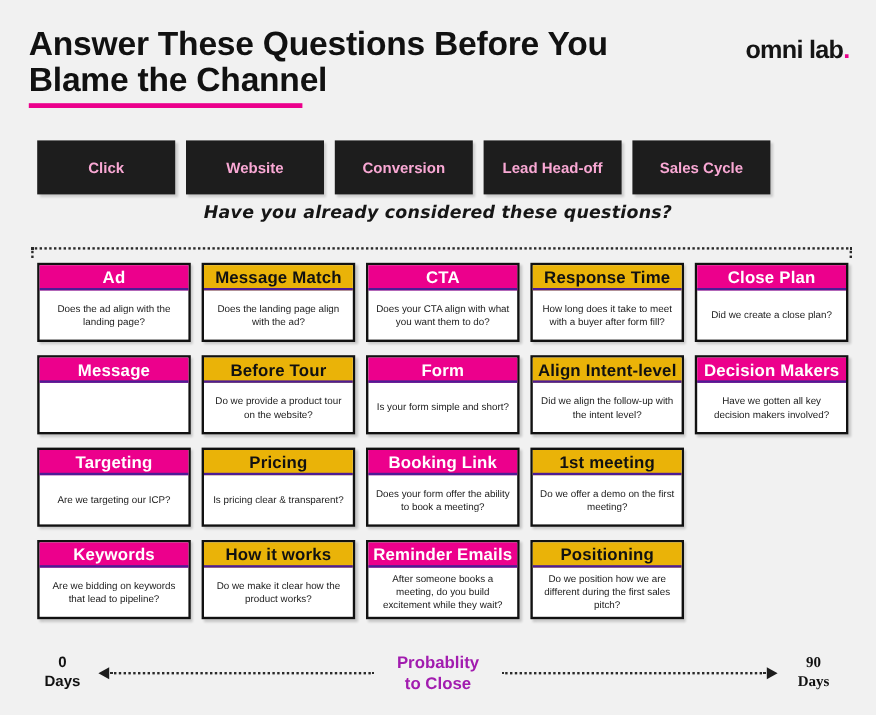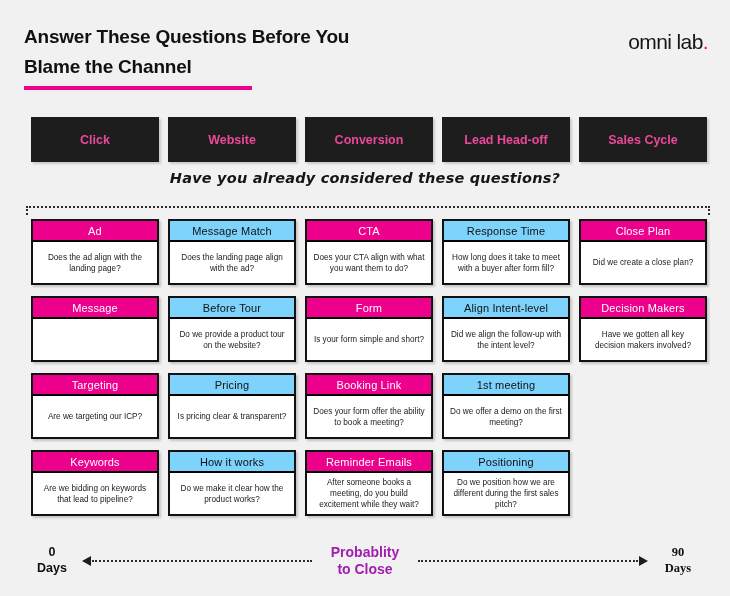--- a/index.html
+++ b/index.html
@@ -29,58 +29,58 @@
     right: 22px;
     height: 72px;
   }
   .title-block {
     position: absolute;
     left: 0;
     top: 0;
     width: 520px;
   }
   .title-line {
-    font-size: 19px;
+    font-size: 28px;
     font-weight: bold;
     line-height: 30px;
     letter-spacing: -0.2px;
     color: #111111;
     white-space: nowrap;
   }
   .title-underline {
     width: 228px;
     height: 4px;
     background: #ec008c;
     margin-top: 4px;
   }
   .brand {
     position: absolute;
     right: 0;
     top: 8px;
     font-size: 21px;
-    font-weight: normal;
+    font-weight: bold;
     letter-spacing: -0.6px;
     color: #151515;
     white-space: nowrap;
   }
   .brand .dot { color: #ec008c; }
 
   
   .tabs {
     position: absolute;
     top: 117px;
     left: 31px;
     display: flex;
     gap: 9px;
   }
   .tab {
-    width: 128px;
+    width: 115px;
     height: 45px;
     background: #1d1d1d;
-    color: #ec4899;
+    color: #f9a8d4;
     display: flex;
     align-items: center;
     justify-content: center;
     font-size: 12.5px;
     font-weight: bold;
     box-shadow: 2px 2px 2px rgba(0,0,0,0.16);
     white-space: nowrap;
   }
 
   
@@ -145,28 +145,28 @@
     box-shadow: 2px 2px 2px rgba(0,0,0,0.18);
     display: flex;
     flex-direction: column;
   }
   .card-head {
     height: 19px;
     flex: 0 0 19px;
     display: flex;
     align-items: center;
     justify-content: center;
-    font-size: 11px;
-    font-weight: normal;
+    font-size: 14px;
+    font-weight: bold;
     letter-spacing: 0.15px;
-    border-bottom: 2px solid #000000;
+    border-bottom: 2px solid #4c1d95;
     white-space: nowrap;
   }
   .card-head.pink { background: #ec008c; color: #ffffff; }
-  .card-head.green { background: #7dd3fc; color: #111111; }
+  .card-head.green { background: #eab308; color: #111111; }
   .card-body {
     flex: 1 1 auto;
     display: flex;
     align-items: center;
     justify-content: center;
     text-align: center;
     padding: 2px 5px;
     font-size: 8.2px;
     line-height: 11px;
     color: #1b1b1b;

